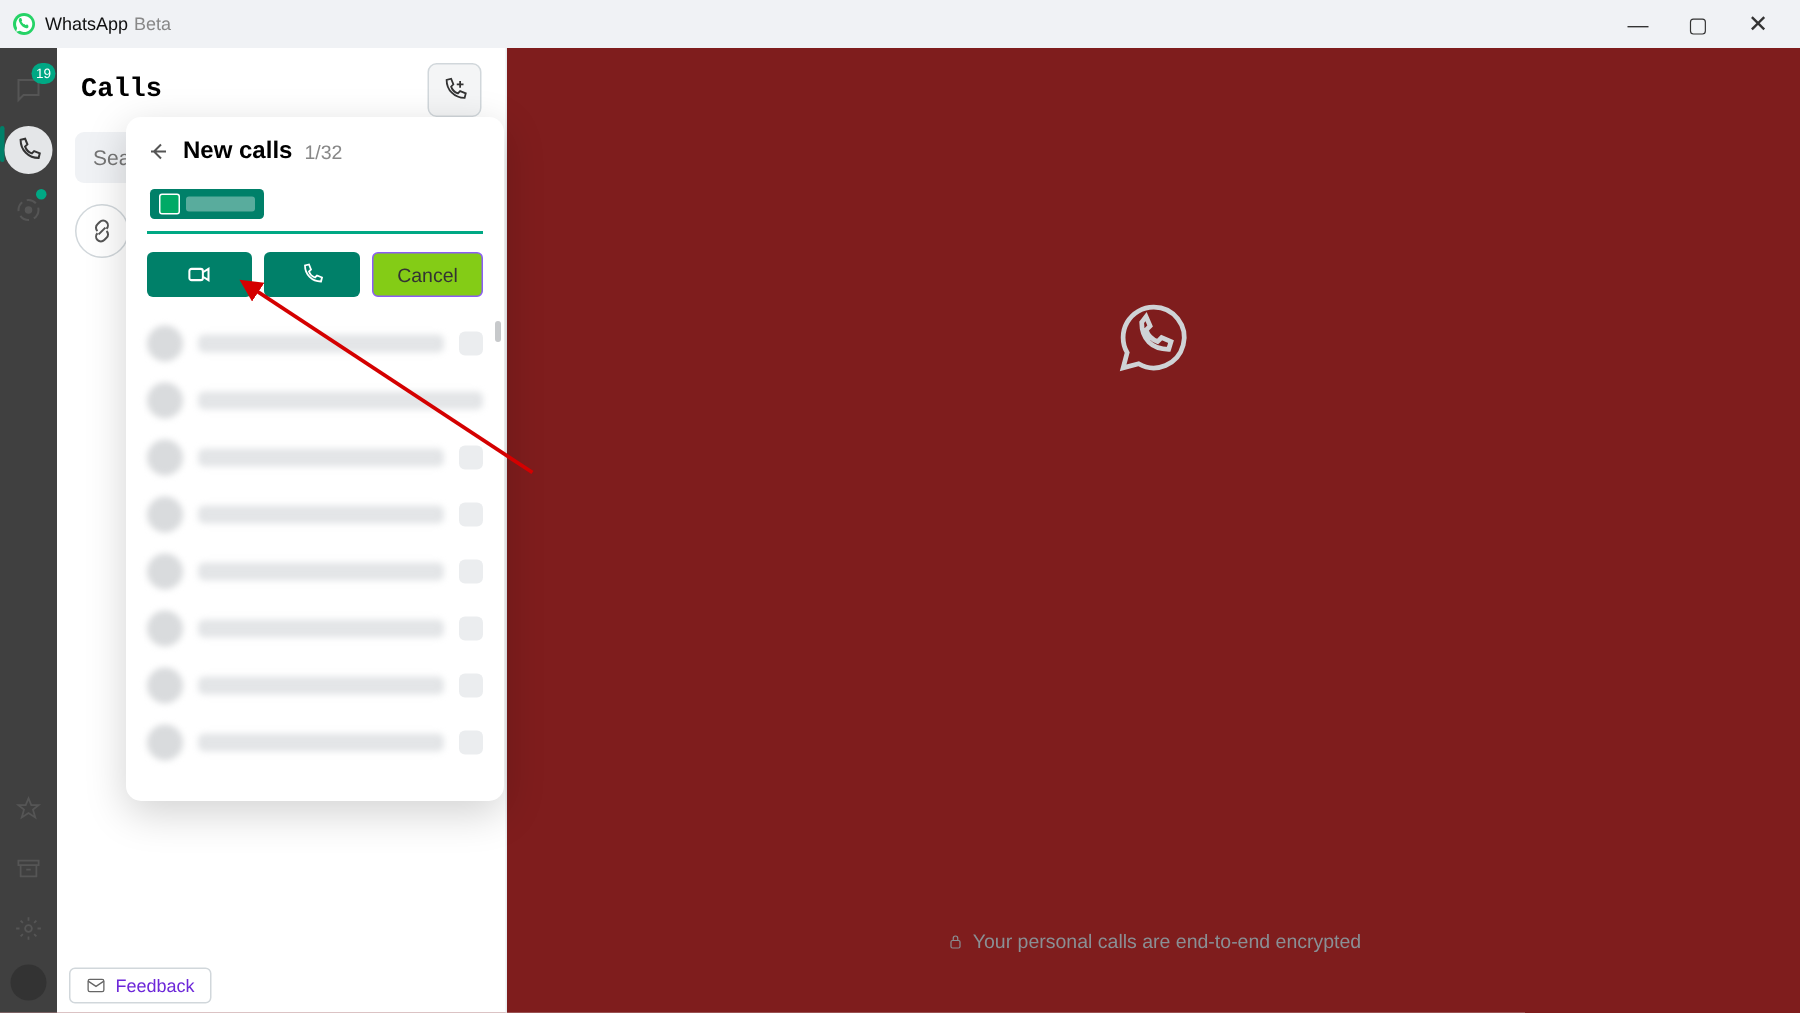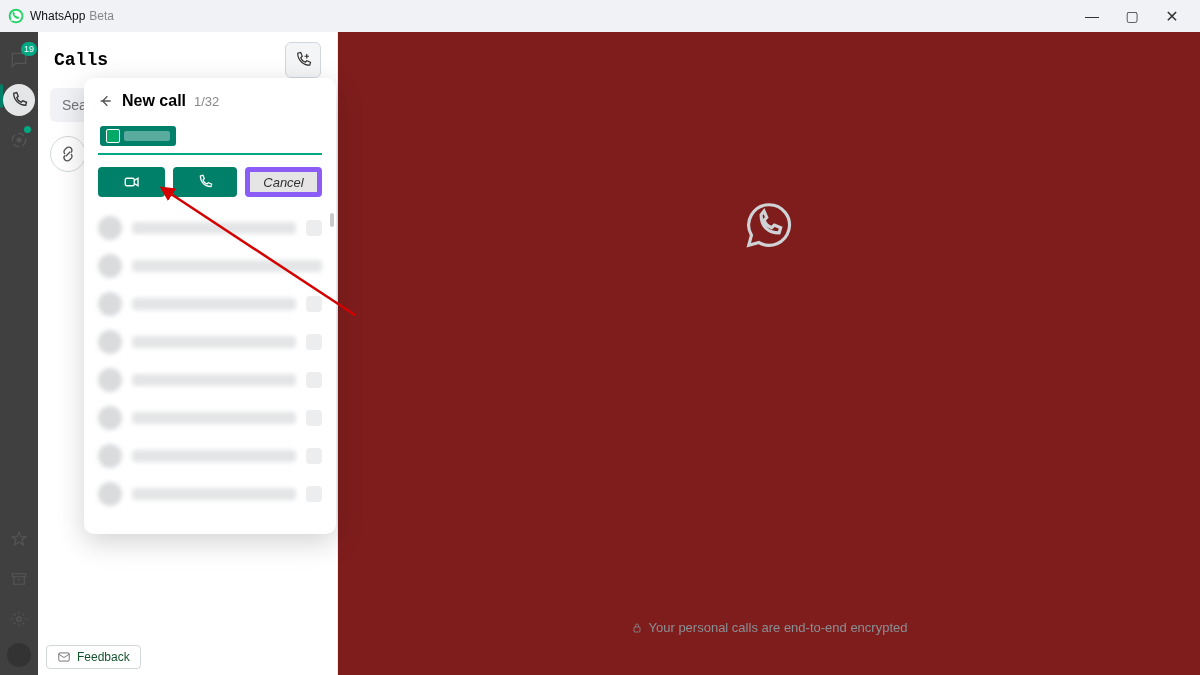--- a/index.html
+++ b/index.html
@@ -28,37 +28,37 @@
 .rail .avatar { width: 24px; height: 24px; border-radius: 50%; background: #333; }
 
 
 .left-panel { width: 300px; background: #fff; border-right: 1px solid #e9edef; display: flex; flex-direction: column; position: relative; }
 .left-panel .hdr { height: 56px; display: flex; align-items: center; padding: 0 16px; }
 .left-panel .hdr h1 { font-size: 18px; font-weight: 700; flex: 1; font-family: Liberation Mono, monospace; }
 .left-panel .new-call-btn { width: 36px; height: 36px; border: 1px solid #d1d7db; border-radius: 6px; background: #f4f5f6; display: flex; align-items: center; justify-content: center; cursor: pointer; }
 .left-panel .search-row { padding: 0 12px 8px; }
 .left-panel .search-row input { width: 100%; height: 34px; border: none; border-radius: 6px; background: #f0f2f5; padding: 0 12px; font-size: 14px; }
 .left-panel .link-chip { margin: 6px 12px; width: 36px; height: 36px; border: 1px solid #d1d7db; border-radius: 18px; display: flex; align-items: center; justify-content: center; }
-.left-panel .feedback { position: absolute; bottom: 8px; left: 8px; border: 1px solid #d1d7db; border-radius: 4px; padding: 4px 10px; font-size: 12px; color: #14532d; display: flex; align-items: center; gap: 6px; cursor: pointer; background: #fff; }
+.left-panel .feedback { position: absolute; bottom: 8px; left: 8px; border: 1px solid #d1d7db; border-radius: 4px; padding: 4px 10px; font-size: 12px; color: #6d28d9; display: flex; align-items: center; gap: 6px; cursor: pointer; background: #fff; }
 
 
 .flyout { position: absolute; top: 78px; left: 84px; width: 252px; height: 456px; background: #fff; border-radius: 10px; box-shadow: 0 8px 28px rgba(0,0,0,.18); overflow: hidden; display: flex; flex-direction: column; }
 .flyout .fhdr { display: flex; align-items: center; gap: 8px; padding: 14px 14px 8px; }
 .flyout .fhdr .back { cursor: pointer; color: #555; }
 .flyout .fhdr .ftitle { font-size: 16px; font-weight: 700; }
 .flyout .fhdr .fcount { font-size: 13px; color: #888; }
 .flyout .chipbox { margin: 2px 14px 0; border-bottom: 2px solid #00a884; padding: 6px 2px 6px; background: #fff; }
 .flyout .chip { display: inline-flex; align-items: center; background: #008069; color: #fff; border-radius: 3px; padding: 3px 6px; gap: 4px; font-size: 12px; }
 .flyout .chip .chip-av { width: 14px; height: 14px; background: #0a6; border: 1px solid #fff; border-radius: 2px; }
 .flyout .chip .chip-txt { width: 46px; height: 10px; background: rgba(255,255,255,.35); border-radius: 2px; }
 .flyout .btnrow { display: flex; gap: 8px; padding: 12px 14px; }
 .flyout .btn { flex: 1; height: 30px; border: none; border-radius: 4px; cursor: pointer; display: flex; align-items: center; justify-content: center; font-size: 13px; }
 .flyout .btn.video { background: #008069; color: #fff; max-width: 70px; }
 .flyout .btn.voice { background: #008069; color: #fff; max-width: 64px; }
-.flyout .btn.cancel { background: #e5e5e5; border: 5px solid #8b5cf6; color: #333; font-style: italic; }
+.flyout .btn.cancel { background: #84cc16; border: 1px solid #8b5cf6; color: #333; }
 .flyout .section-label { padding: 8px 14px 4px; font-size: 13px; color: #555; border-top: 1px solid #eef0f1; }
 .flyout .list { flex: 1; overflow: hidden; position: relative; }
 .flyout .row { height: 38px; display: flex; align-items: center; padding: 0 14px; gap: 10px; }
 .flyout .row .rav { width: 24px; height: 24px; border-radius: 50%; background: #d9dbdd; filter: blur(2px); }
 .flyout .row .rtxt { flex: 1; height: 12px; background: #e3e5e7; border-radius: 4px; filter: blur(2px); }
 .flyout .row .rtxt.w1 { width: 90px; } .flyout .row .rtxt.w2 { width: 60px; }
 .flyout .row .rtxt.w3 { width: 110px; } .flyout .row .rtxt.w4 { width: 140px; }
 .flyout .row .rtxt.w5 { width: 100px; } .flyout .row .rtxt.w6 { width: 70px; }
 .flyout .row .chk { width: 16px; height: 16px; border-radius: 4px; background: #ebedef; }
 .flyout .scrollthumb { position: absolute; right: 2px; top: 4px; width: 4px; height: 14px; background: #c7c9cb; border-radius: 2px; }
@@ -179,21 +179,21 @@
   </div>
 </div>
 
 <div class="flyout">
   <div class="fhdr">
     <span class="back">
       <svg width="16" height="16" viewBox="0 0 24 24">
           <path fill="none" stroke="#555" stroke-width="2" d="M14 5l-7 7 7 7M4 12h15"></path>
         </svg>
     </span>
-    <span class="ftitle">New call</span>
+    <span class="ftitle">New calls</span>
     <span class="fcount">1/32</span>
   </div>
   <div class="chipbox">
     <span class="chip">
       <span class="chip-av"></span>
       <span class="chip-txt"></span>
     </span>
   </div>
   <div class="btnrow">
     <button class="btn video">

